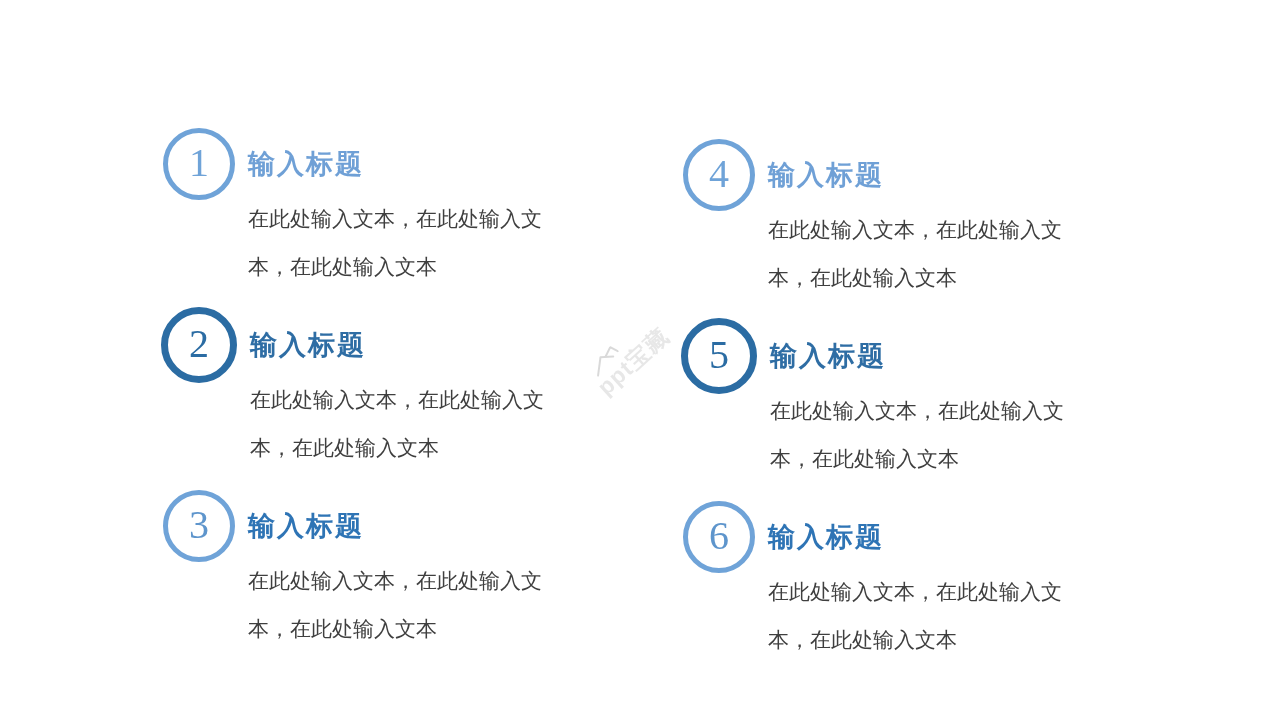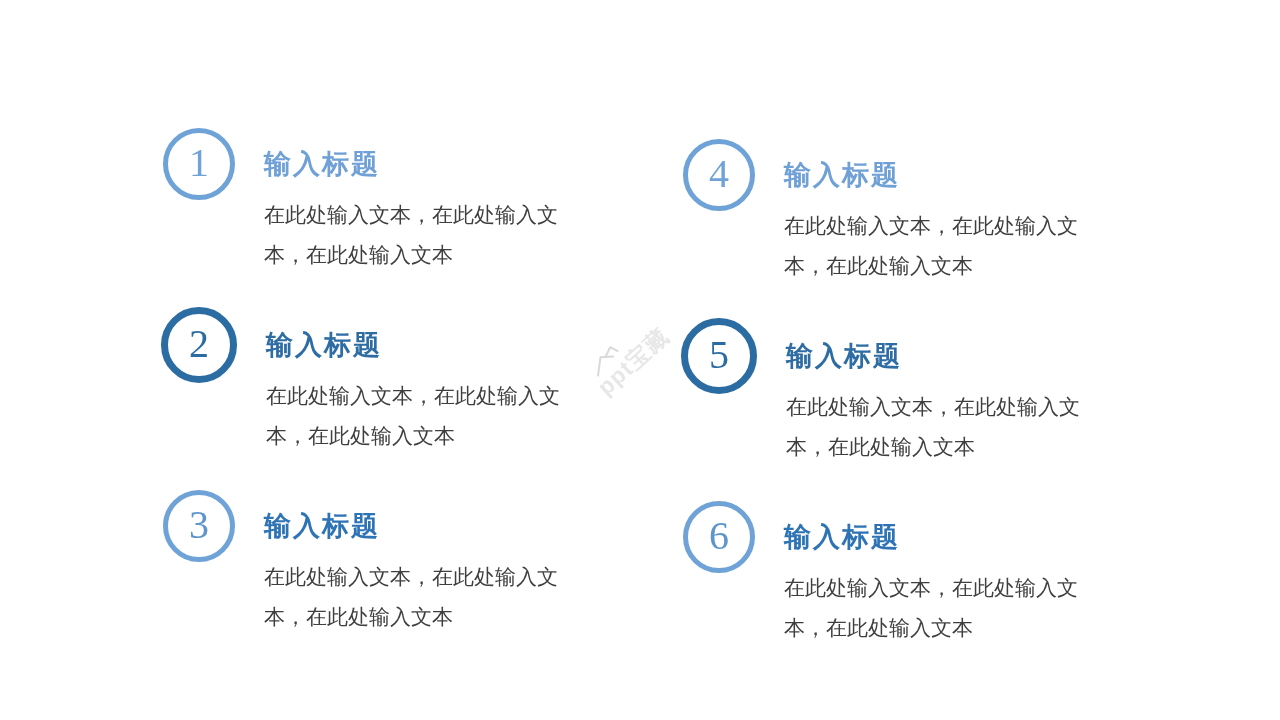--- a/index.html
+++ b/index.html
@@ -32,35 +32,35 @@
     background: #ffffff;
     flex: 0 0 auto;
   }
   .num {
     font-family: "Liberation Serif", "DejaVu Serif", serif;
     font-size: 40px;
     line-height: 1;
     margin-top: -2px;
   }
   .text {
-    margin-left: 29px;
+    margin-left: 13px;
     width: 316px;
   }
   .title {
     font-family: "Liberation Sans", "DejaVu Sans", sans-serif;
     font-size: 27px;
     font-weight: bold;
     line-height: 36px;
     margin-top: 20px;
     letter-spacing: 2px;
   }
   .body {
     font-family: "Liberation Serif", "DejaVu Serif", serif;
     font-size: 21px;
-    line-height: 40px;
+    line-height: 48px;
     margin-top: 13px;
     color: #3f3f3f;
     word-break: break-all;
   }
   .watermark {
     position: absolute;
     left: 586px;
     top: 336px;
     transform: rotate(-42deg);
     transform-origin: center;

